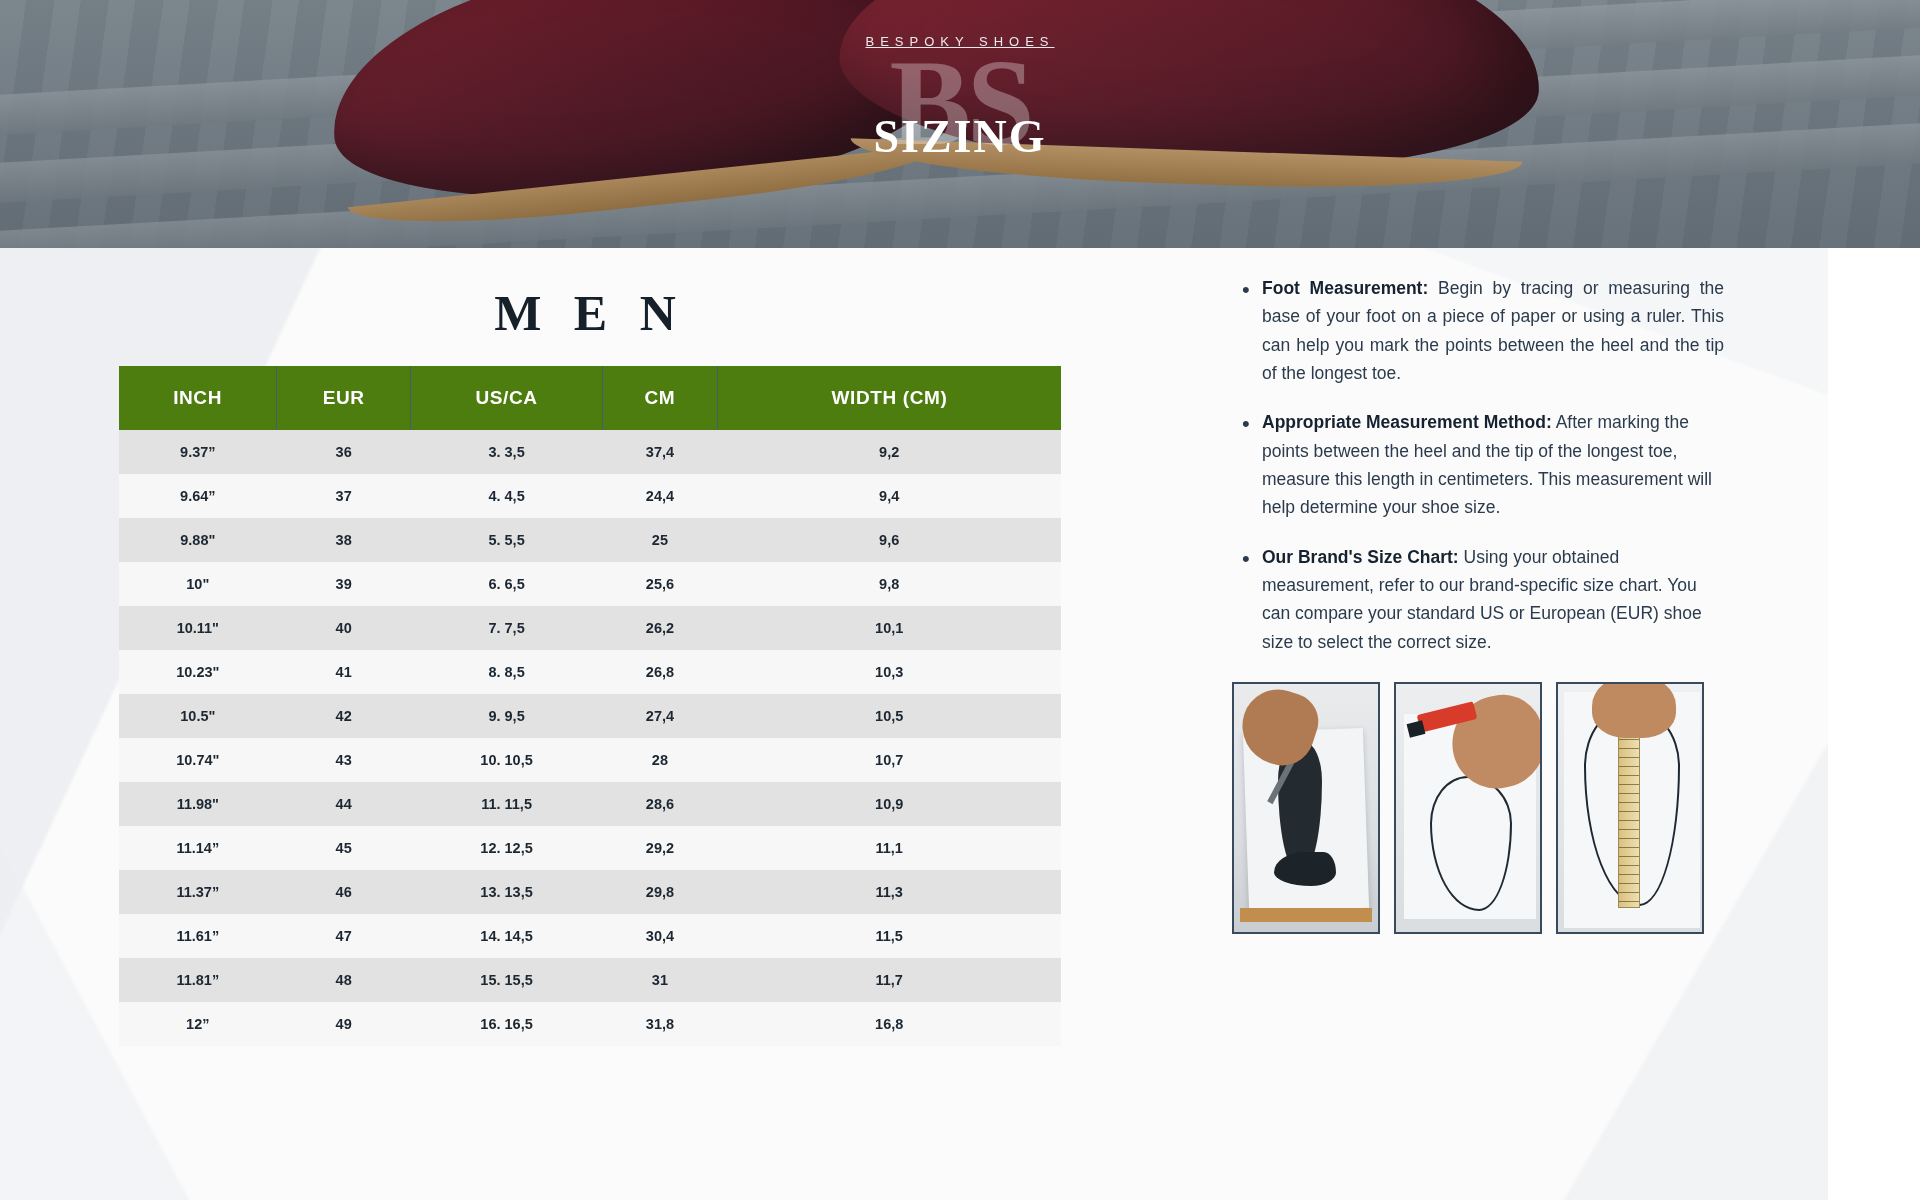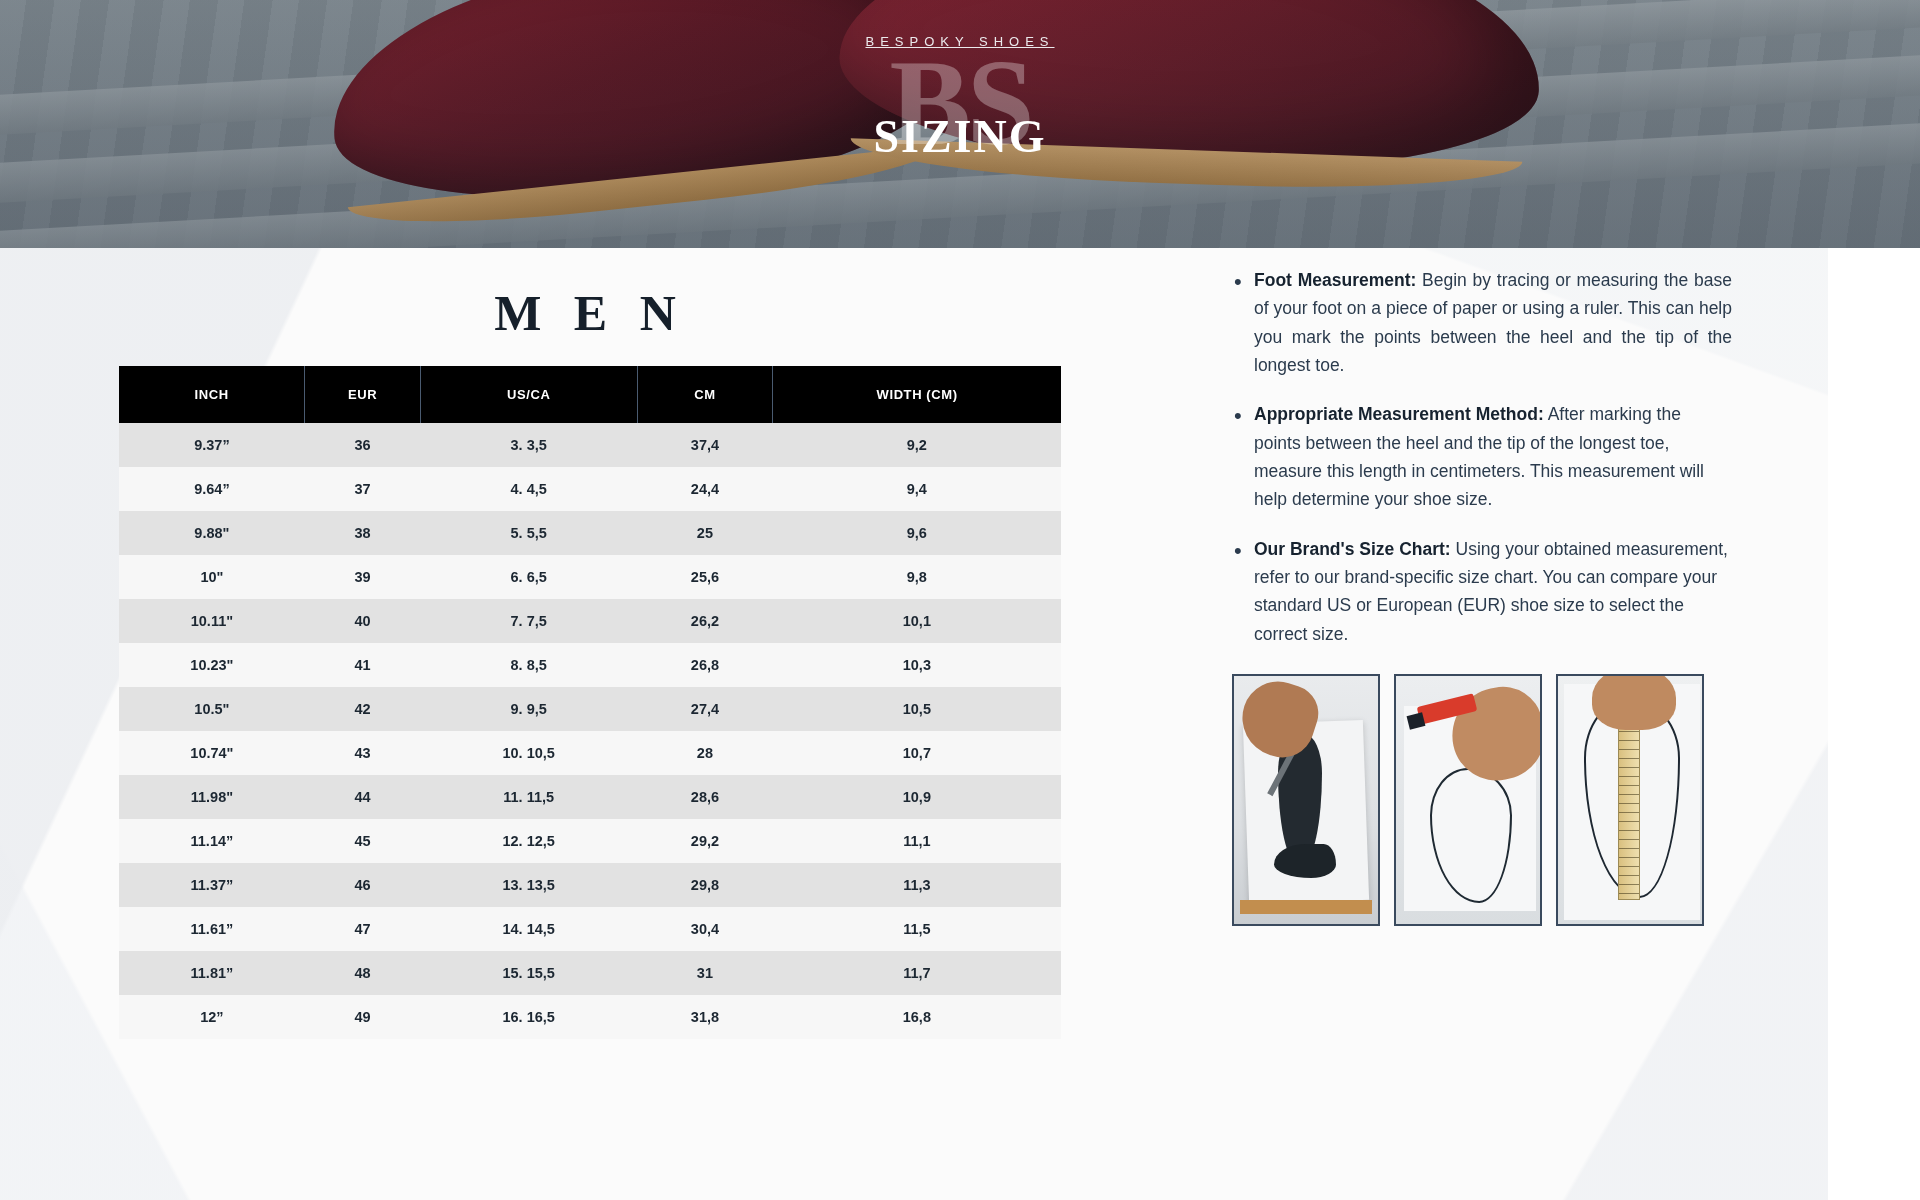--- a/index.html
+++ b/index.html
@@ -152,23 +152,23 @@
   }
 
   table.size-table {
     border-collapse: collapse;
     margin: 0 auto;
     width: 942px;
     font-size: 14.5px;
     color: #1e2832;
   }
   table.size-table thead th {
-    background: #000000;
+    background: #4d7c0f;
     color: #ffffff;
-    font-size: 13px;
+    font-size: 19px;
     font-weight: 700;
     letter-spacing: .6px;
     padding: 21px 2px;
     text-align: center;
     border-right: 1px solid #4a5b70;
   }
   table.size-table thead th:last-child { border-right: none; }
   table.size-table tbody td {
     text-align: center;
     padding: 14px 6px;
@@ -180,21 +180,21 @@
   table.size-table tbody tr:nth-child(even) td { background: #f7f7f7; }
 
   .right-col {
     position: absolute;
     right: 96px;
     top: 18px;
     width: 500px;
   }
   ul.tips {
     list-style: none;
-    margin: 0; padding: 0;
+    margin: 8px; padding: 0;
   }
   ul.tips li {
     position: relative;
     padding-left: 22px;
     margin-bottom: 21px;
     color: #2b3b4d;
     font-size: 17.5px;
     line-height: 1.62;
   }
   ul.tips li::before {

